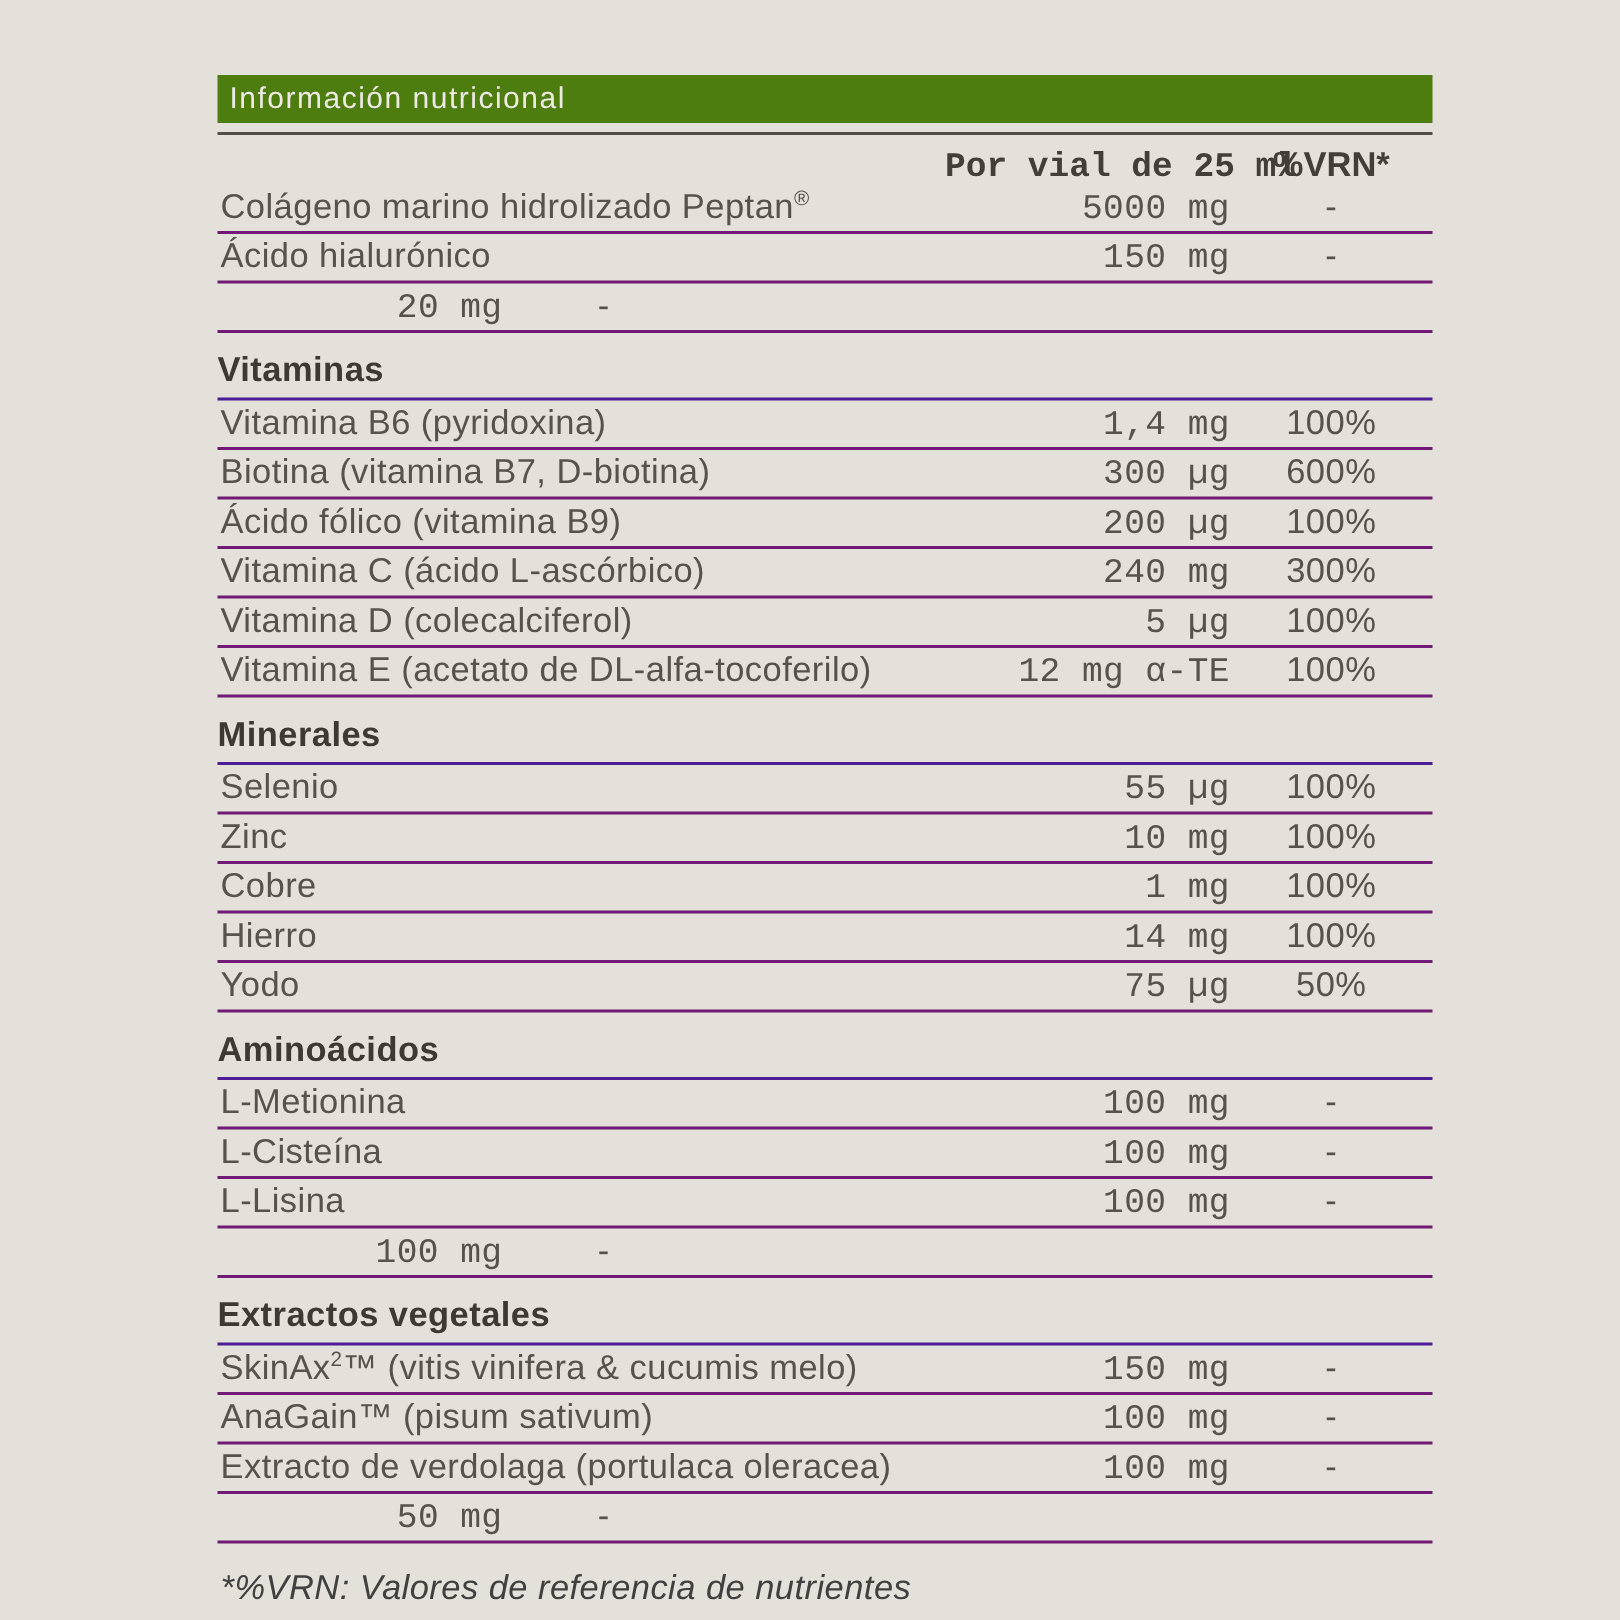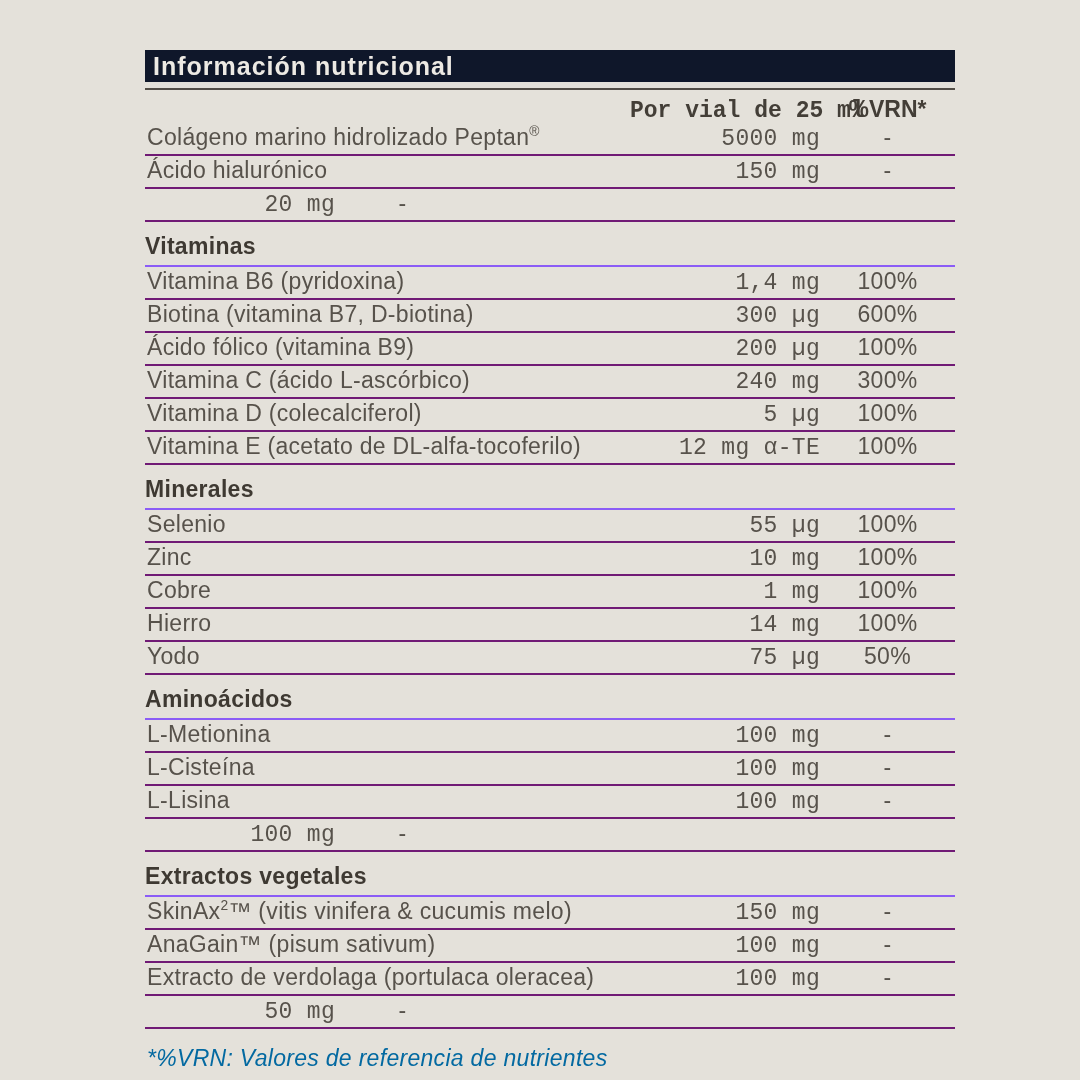--- a/index.html
+++ b/index.html
@@ -10,24 +10,24 @@
     background: #e4e1da;
     font-family: "Liberation Sans", sans-serif;
   }
   .sheet {
     position: relative;
     width: 810px;
     margin: 50px 0 0 145px;
     color: #57524b;
   }
   .title-bar {
-    background: #0f172a;
+    background: #4d7c0f;
     color: #edeae4;
-    font-weight: bold;
-    font-size: 25px;
+    font-weight: normal;
+    font-size: 20px;
     line-height: 26px;
     letter-spacing: 1px;
     padding: 3px 10px 3px 8px;
     box-sizing: border-box;
     width: 100%;
   }
   .bar-rule {
     border-bottom: 2px solid #524d46;
     margin-top: 6px;
   }
@@ -53,32 +53,32 @@
     padding: 2px 0 3px 0;
     border-bottom: 2px solid #701a75;
   }
   .section-heading {
     font-weight: bold;
     color: #3e3932;
     font-size: 23px;
     line-height: 25px;
     letter-spacing: 0.3px;
     padding: 12px 0 6px 0;
-    border-bottom: 2px solid #8b5cf6;
+    border-bottom: 2px solid #4c1d95;
   }
   .row sup {
     font-size: 60%;
     line-height: 0;
   }
   .it { }
   .footnote {
     font-style: italic;
     font-size: 23px;
     letter-spacing: 0.3px;
-    color: #0369a1;
+    color: #404040;
     margin-top: 16px;
     padding-left: 2px;
   }
 </style>
 </head>
 <body>
 
 <div class="sheet">
 
   <div class="title-bar">Información nutricional</div>

